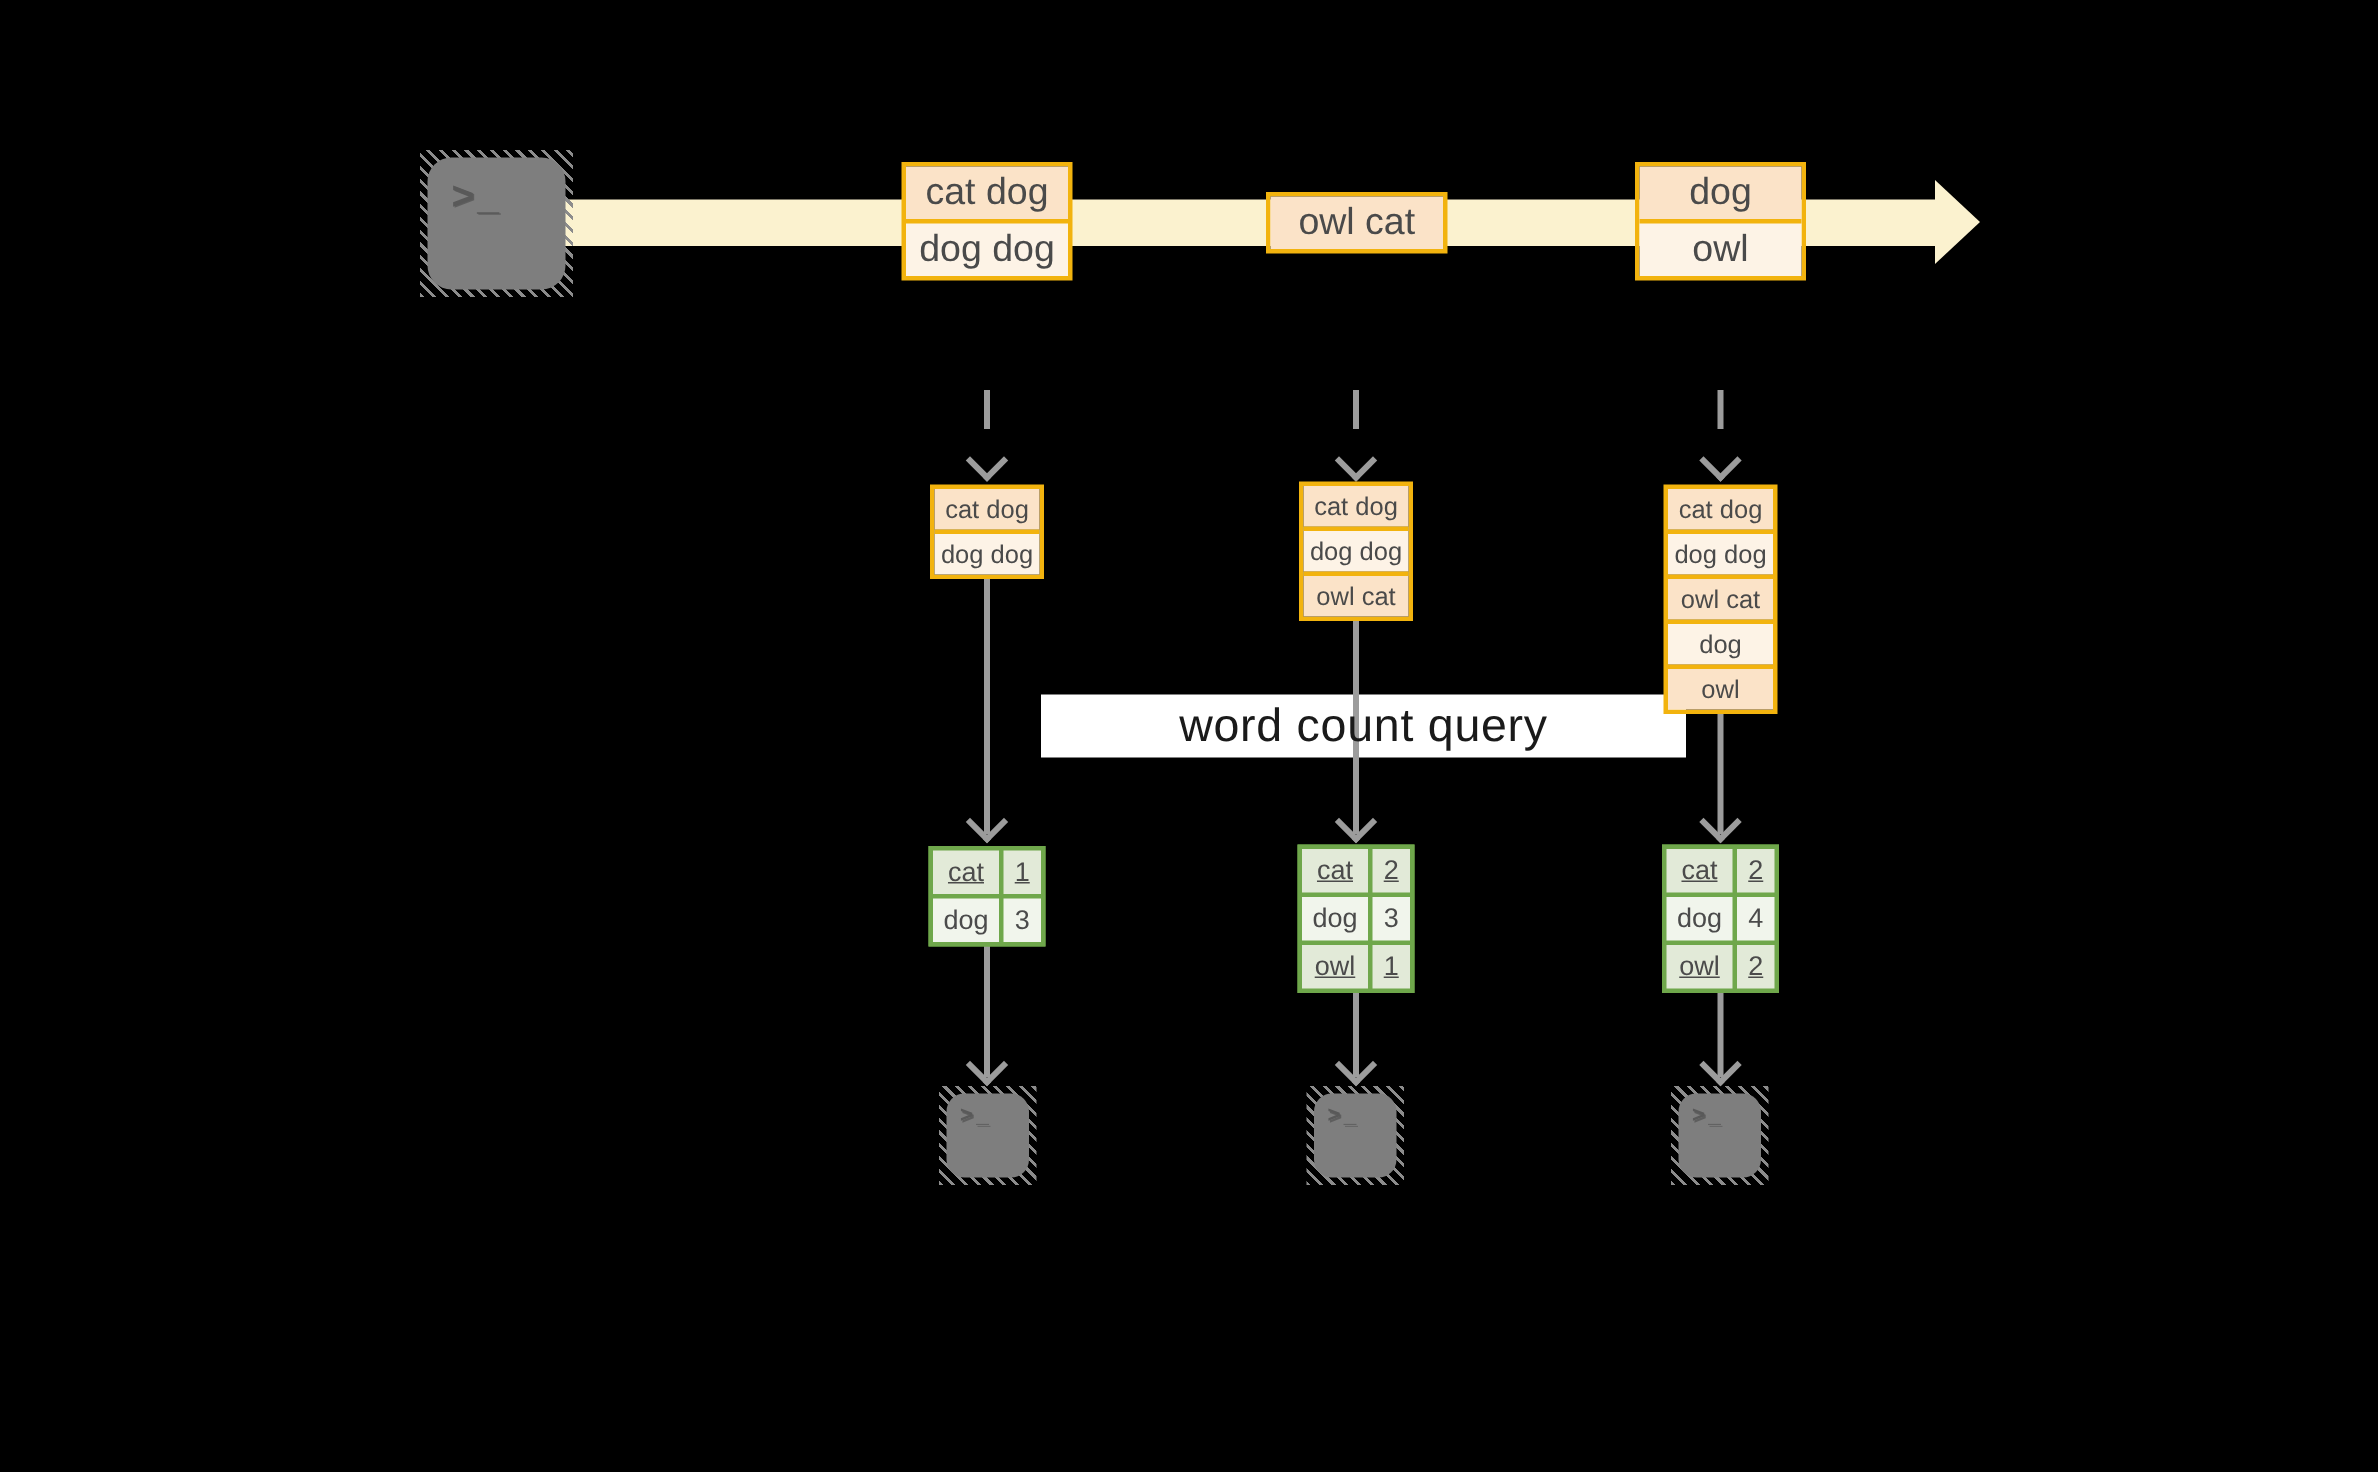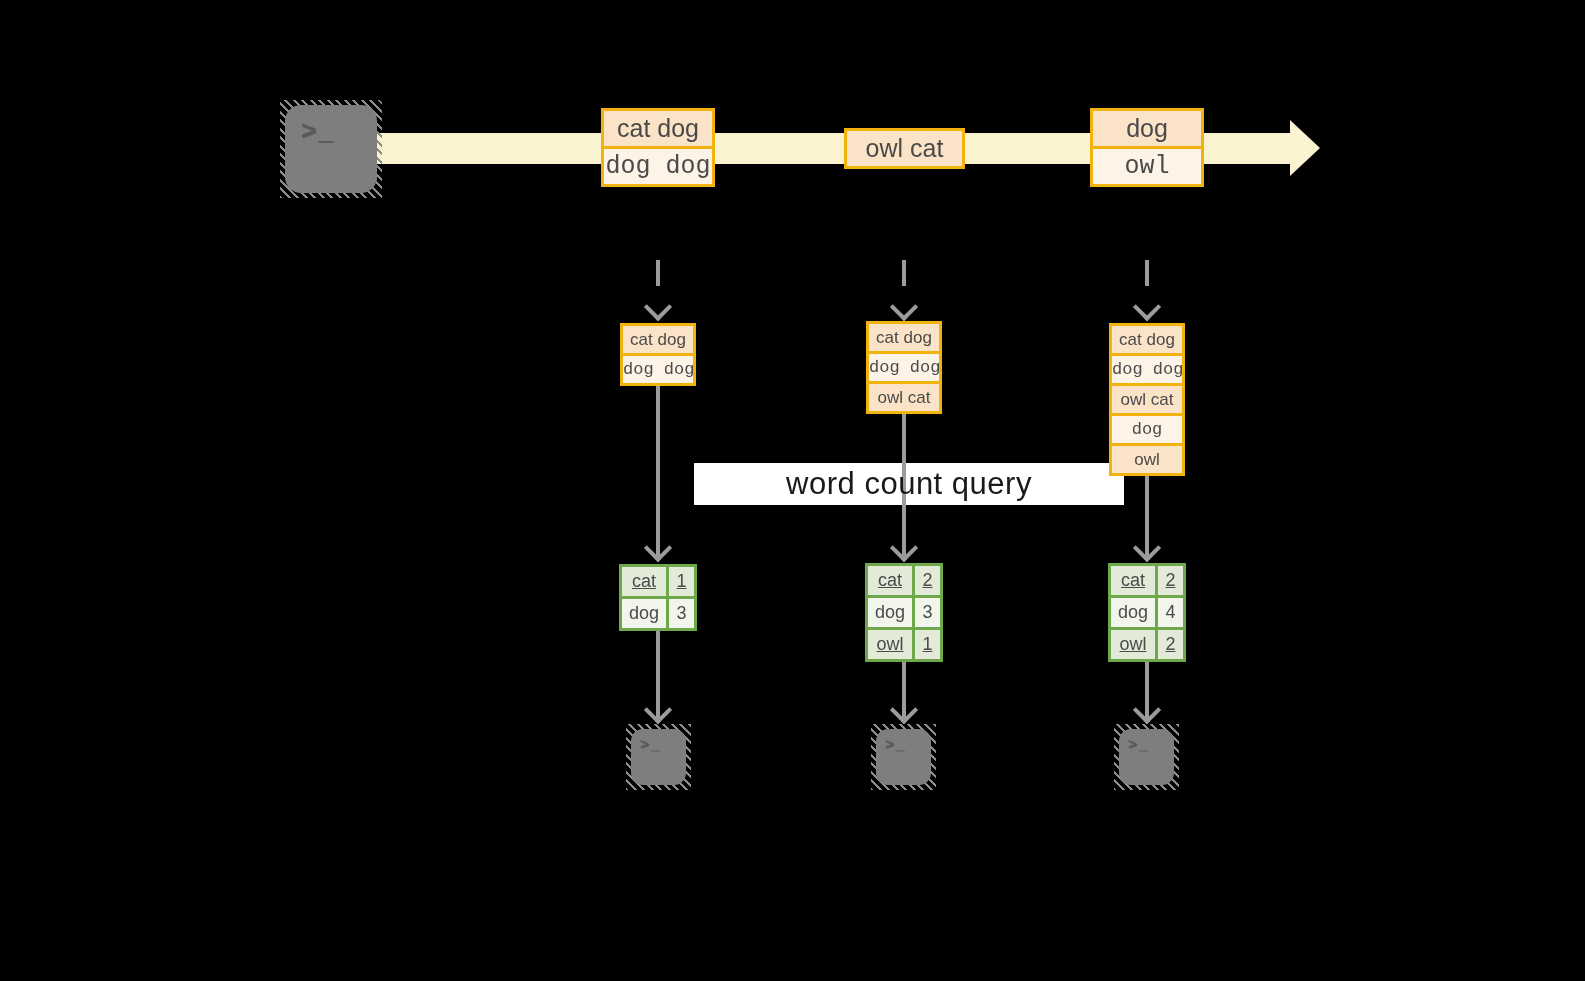--- a/index.html
+++ b/index.html
@@ -19,21 +19,21 @@
   }
 
   
   .obox{border:3px solid var(--box-border-orange,#F2B30E);}
   .orow{
     text-align:center;color:#4A4A4A;
     white-space:nowrap;overflow:hidden;
   }
   .orow + .orow{border-top:3px solid var(--box-border-orange,#F2B30E);}
   .peach{background:var(--row-peach,#FBE3C8);}
-  .cream{background:var(--row-cream,#FDF3E6);font-family:Liberation Mono, monospace;}
+  .cream{background:var(--row-cream,#FDF3E6);}
   .msgrow{height:35px;line-height:35px;font-size:25px;}
   .strow{height:27px;line-height:27px;font-size:17px;}
 
   
   .shaft{width:4px;background:var(--arrow-gray,#9C9C9C);}
   .dash{
     width:4px;
     background:repeating-linear-gradient(to bottom,
       var(--arrow-gray,#9C9C9C) 0 26px, transparent 26px 38px);
   }

